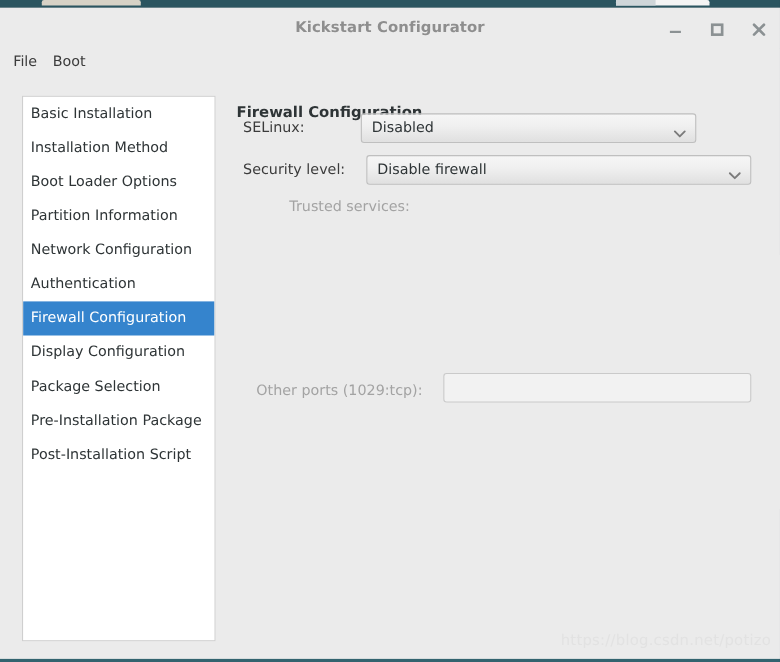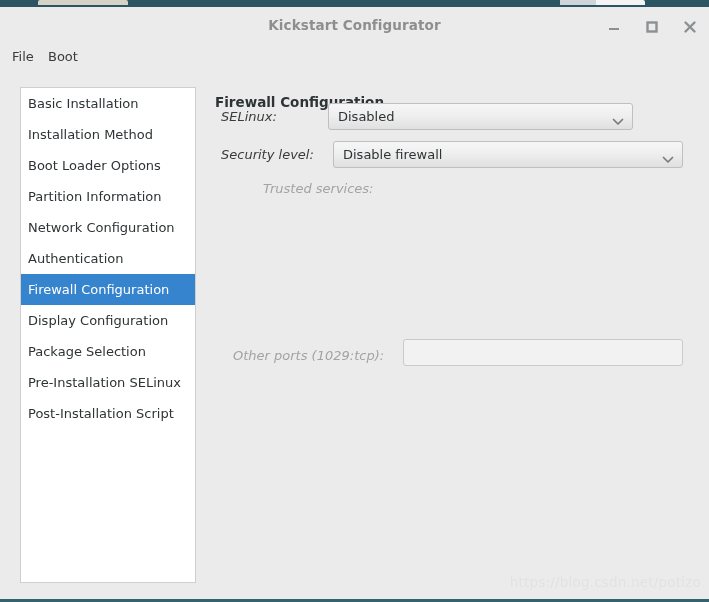--- a/index.html
+++ b/index.html
@@ -137,21 +137,20 @@
     font-size: 13.5px;
     font-weight: bold;
     color: #2e3436;
   }
 
   .row-label {
     position: absolute;
     font-size: 13px;
     color: #3b3b3b;
     white-space: nowrap;
-    font-style: italic;
   }
   .row-label.dim {
     color: #a3a3a3;
   }
 
   
   .combo {
     position: absolute;
     height: 27px;
     background: linear-gradient(to bottom, #f6f6f6 0%, #efefef 45%, #e0e0e0 100%);
@@ -287,21 +286,21 @@
     <div id="sidebar">
       <div class="side-item">Basic Installation</div>
       <div class="side-item">Installation Method</div>
       <div class="side-item">Boot Loader Options</div>
       <div class="side-item">Partition Information</div>
       <div class="side-item">Network Configuration</div>
       <div class="side-item">Authentication</div>
       <div class="side-item selected">Firewall Configuration</div>
       <div class="side-item">Display Configuration</div>
       <div class="side-item">Package Selection</div>
-      <div class="side-item">Pre-Installation SELinux</div>
+      <div class="side-item">Pre-Installation Package</div>
       <div class="side-item">Post-Installation Script</div>
     </div>
 
     <div id="panel">
 
       <div id="panel-title">Firewall Configuration</div>
 
       <div class="row-label" id="label-selinux">SELinux:</div>
       <div class="combo" id="combo-selinux">
         <div class="cval">Disabled</div>

